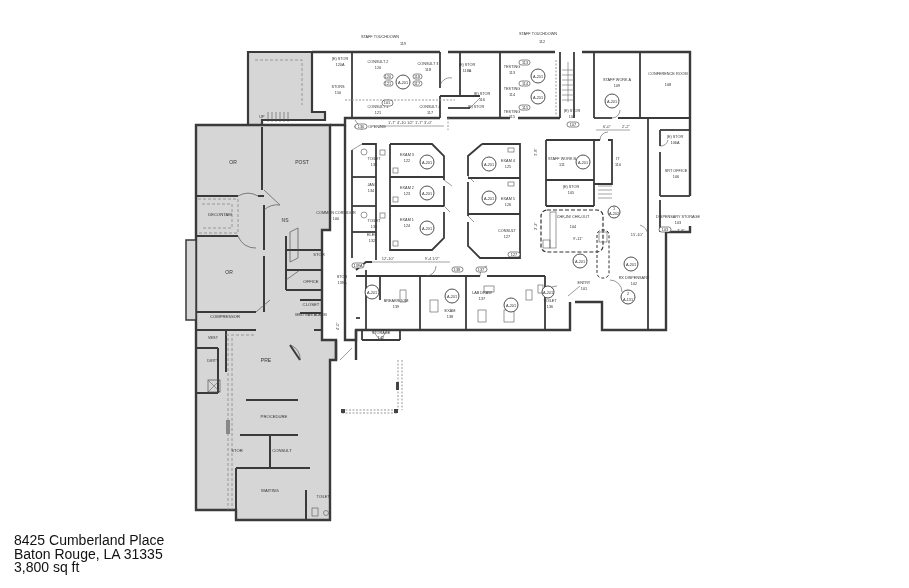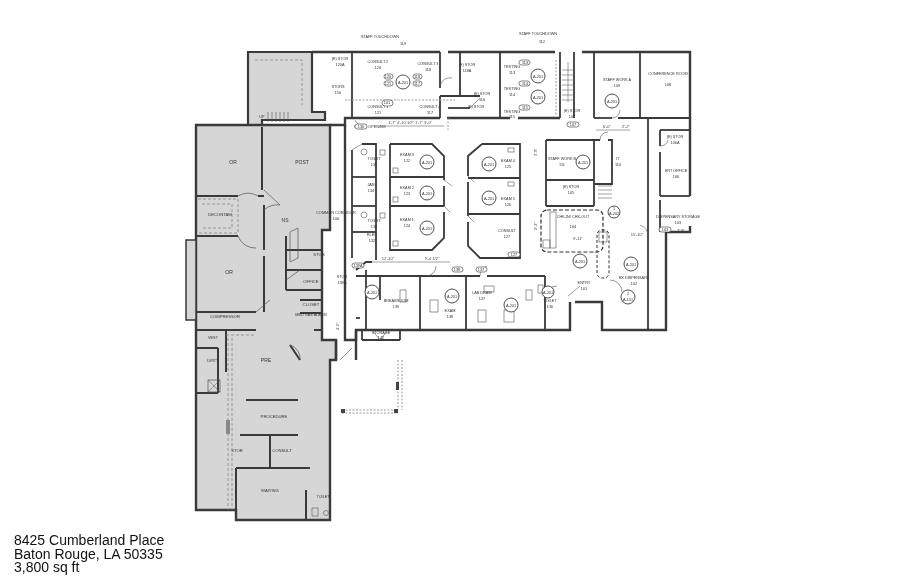--- a/index.html
+++ b/index.html
@@ -459,15 +459,15 @@
       <text x="681" y="232" class="dim">7'-8"</text>
       <text x="339" y="326" class="dim" transform="rotate(-90 339 326)">4'-0"</text>
       <text x="537" y="152" class="dim" transform="rotate(-90 537 152)">3'-8"</text>
       <text x="537" y="226" class="dim" transform="rotate(-90 537 226)">2'-2"</text>
     </g>
   </g>
 </svg>
 
 <div class="caption">
   <div>8425 Cumberland Place</div>
-  <div>Baton Rouge, LA 50335</div>
+  <div>Baton Rouge, LA 31335</div>
   <div>3,800 sq ft</div>
 </div>
 
 </body></html>

